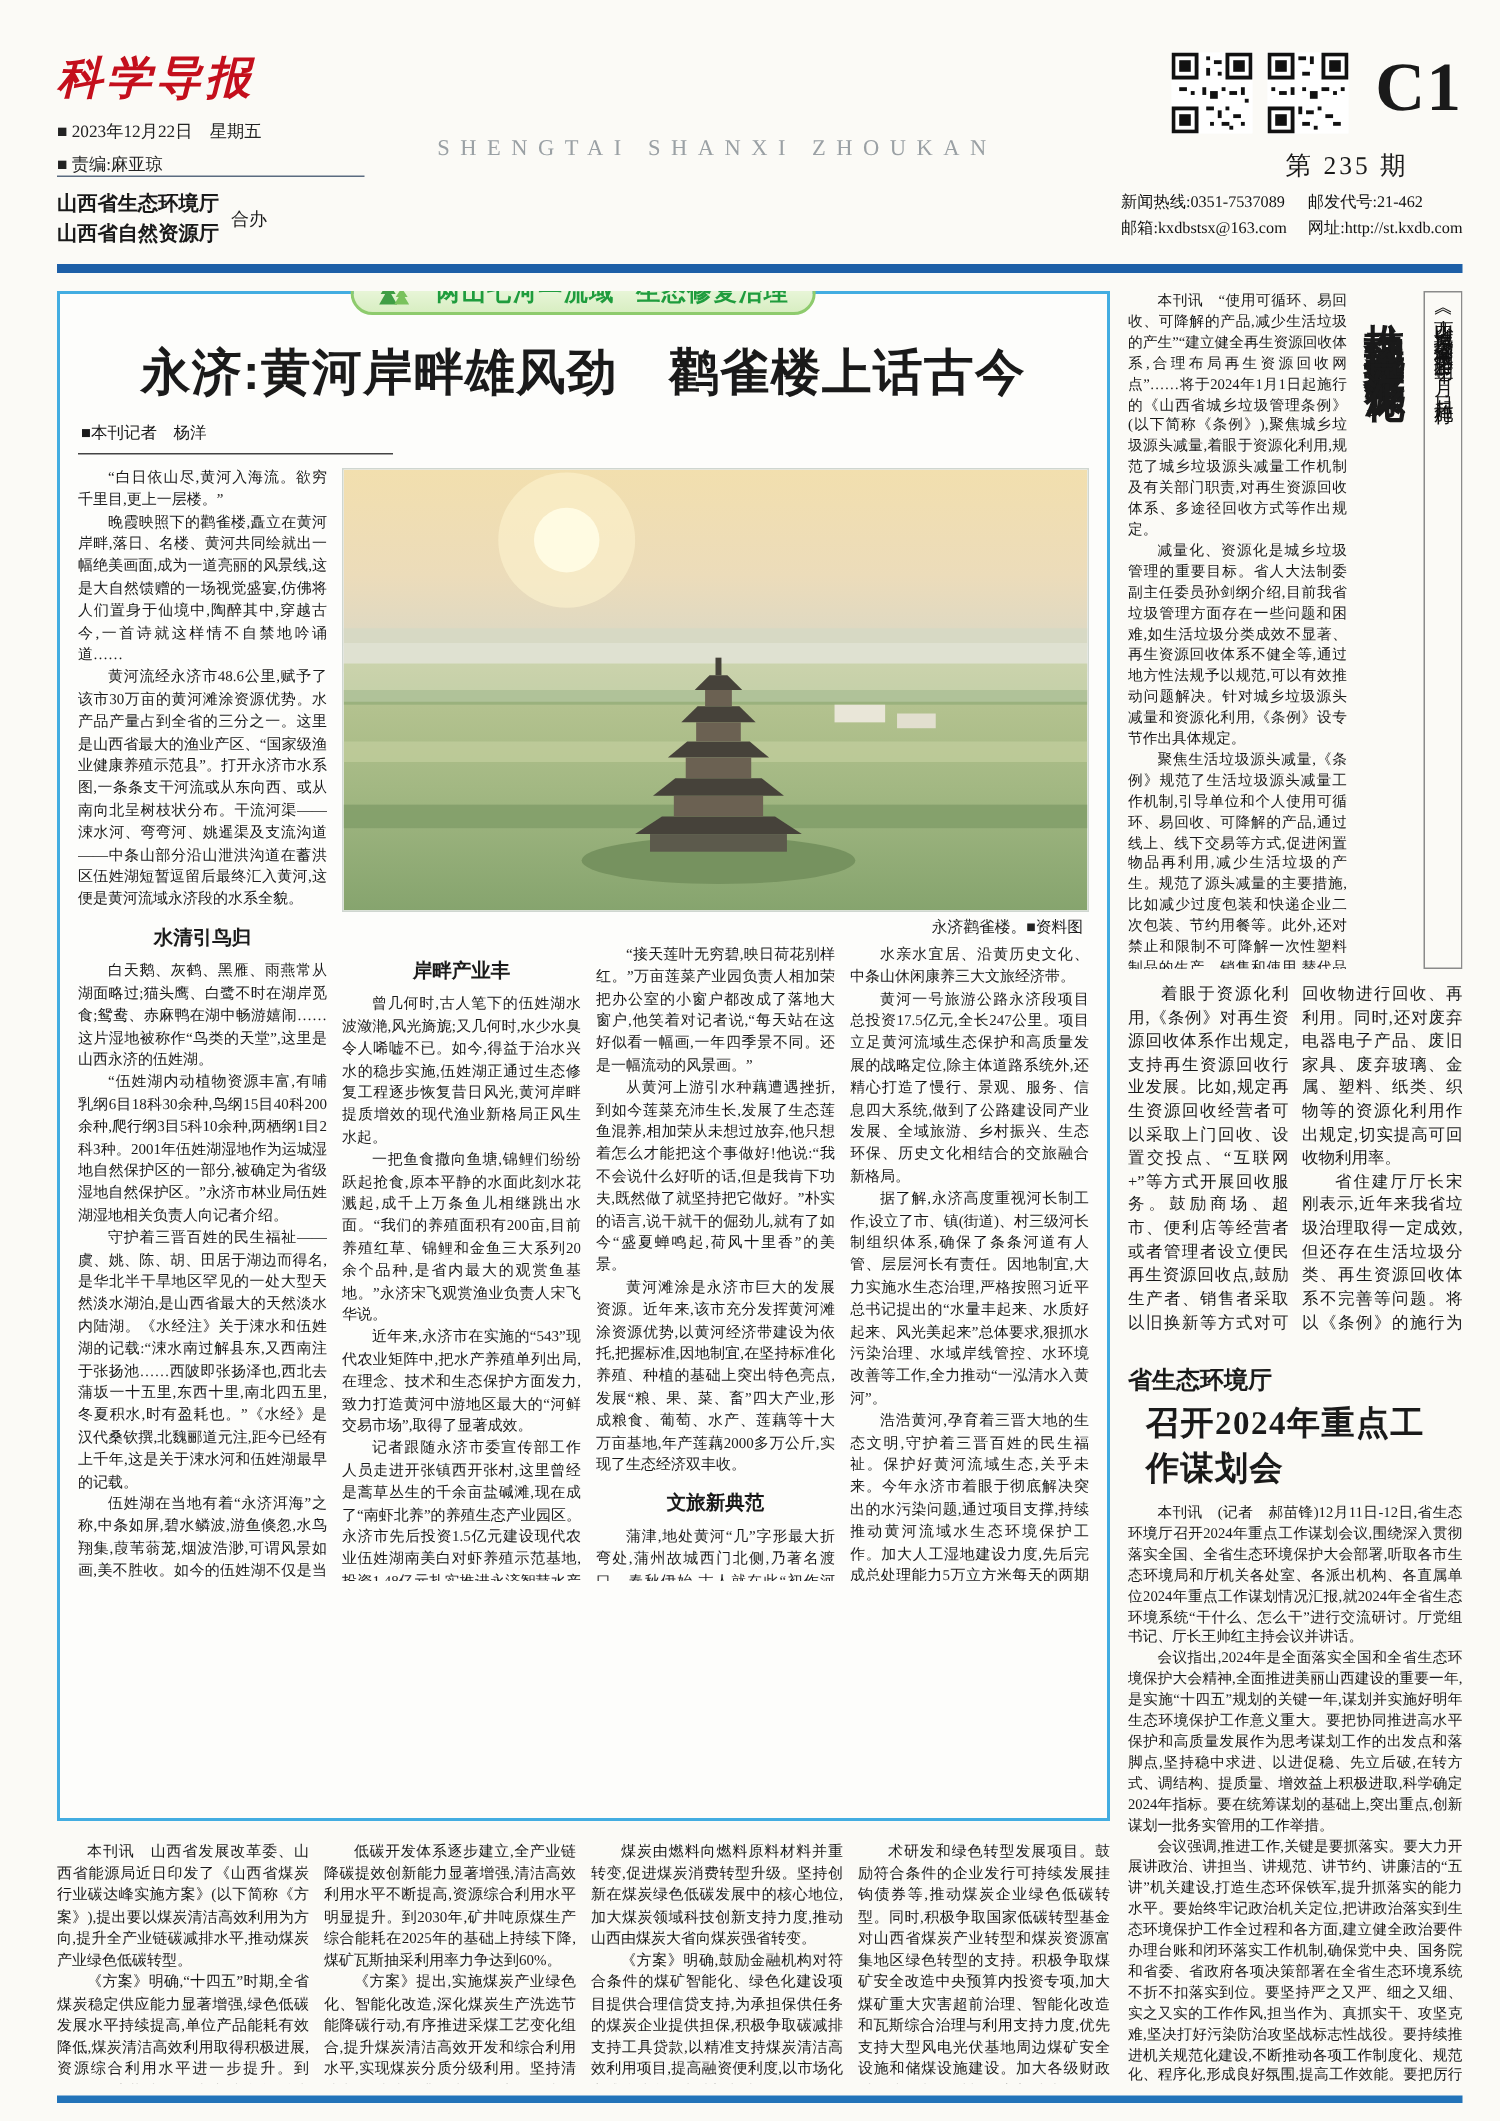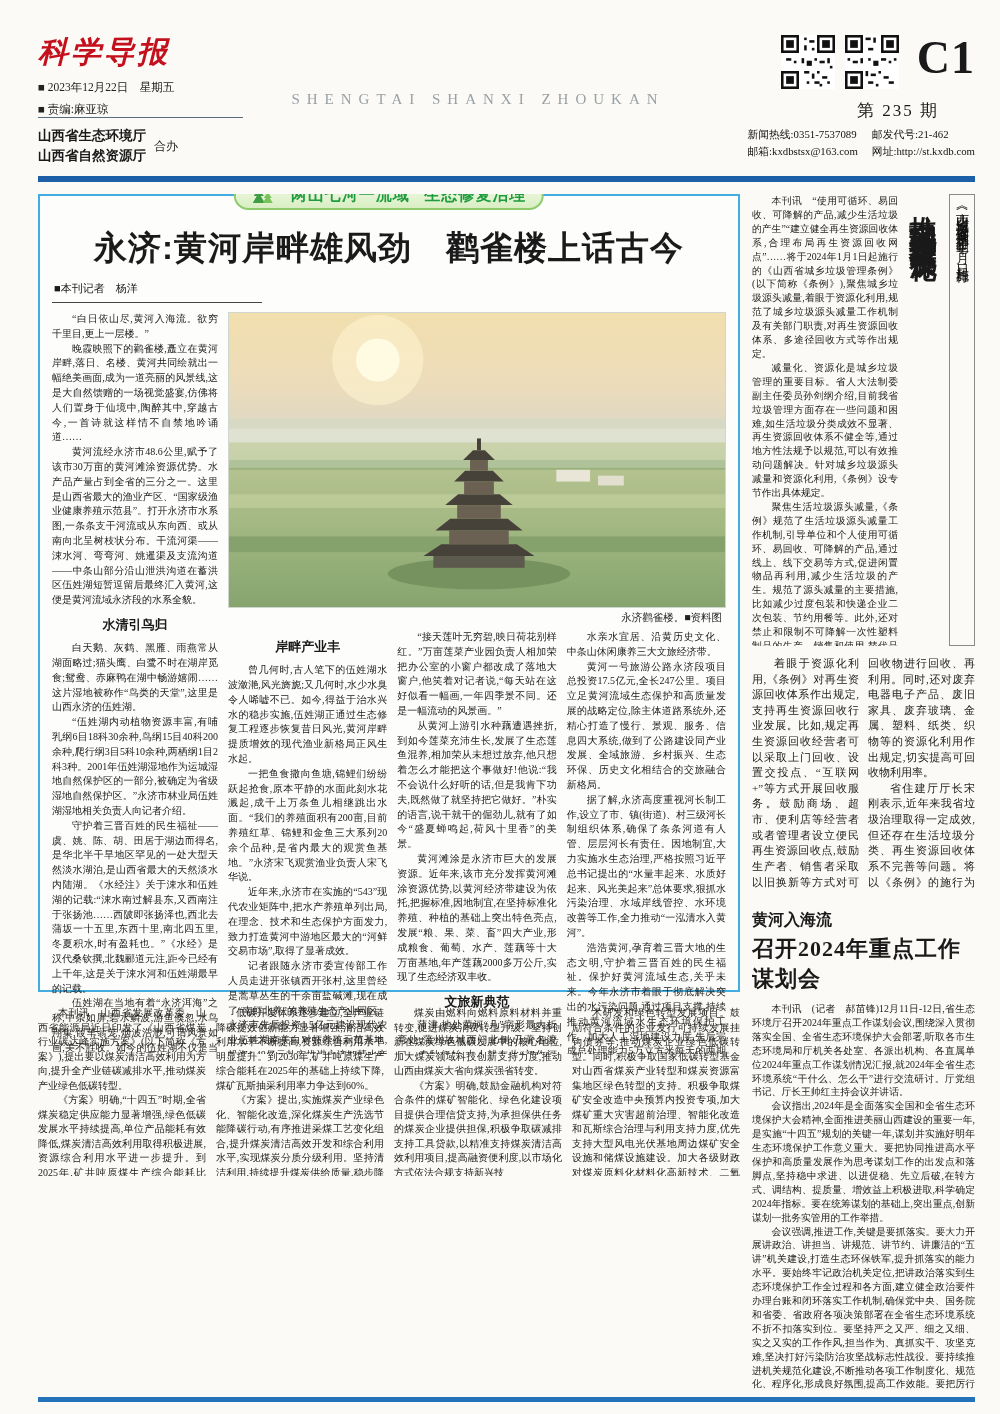--- a/index.html
+++ b/index.html
@@ -34,21 +34,21 @@
 
   .blue-bar { height:6px; background:#1d5fa7; margin-top:8px; }
   .footer-bar { height:5px; background:#2273b9; margin:8px 0 12px; }
 
   
   .main { display:flex; gap:12px; margin-top:12px; flex:1; overflow:hidden; }
   .left-stack { width:702px; flex:none; }
   .right-col { flex:1; display:flex; flex-direction:column; overflow:hidden; }
 
   
-  .main-box { height:798px; border:2px solid #43ade1; position:relative; padding:10px 12px 8px; background:#fdfdfb; }
+  .main-box { height:1020px; border:2px solid #43ade1; position:relative; padding:10px 12px 8px; background:#fdfdfb; }
   .badge { position:absolute; top:-15px; left:50%; transform:translateX(-50%);
     display:flex; align-items:center; gap:6px; background:linear-gradient(#f4fbe9,#d8eec2);
     border:2px solid #8ecb6d; border-radius:16px; padding:2px 16px; white-space:nowrap; }
   .badge-label { color:#1f9c3d; font-weight:bold; font-size:16px; letter-spacing:1px;
     font-family:"Liberation Sans","DejaVu Sans",sans-serif; }
   .headline { margin:20px 0 6px; text-align:center; font-size:33px; font-weight:900; letter-spacing:1px;
     font-family:"Liberation Sans","DejaVu Sans",sans-serif; }
   .byline { font-size:11px; border-bottom:1px solid #444; width:210px; padding:4px 0 6px 2px; }
   .box-body { display:flex; gap:10px; margin-top:9px; height:742px; overflow:hidden; }
   .body-col { font-size:10px; line-height:1.48; text-align:justify; overflow:hidden; }
@@ -76,21 +76,21 @@
   .a1-text { flex:1; font-size:9.8px; line-height:1.42; text-align:justify; overflow:hidden; }
   .vhead { writing-mode:vertical-rl; height:452px; flex:none; }
   .vsub { display:block; border:1px solid #8a8a8a; padding:6px 3px; font-size:13px; letter-spacing:2px;
     height:100%; color:#111; }
   .vtitle { display:block; font-size:27px; font-weight:900; letter-spacing:3px; margin-right:8px;
     font-family:"Liberation Serif","DejaVu Serif",serif; }
   .a1-cols { columns:2; column-gap:9px; height:242px; overflow:hidden; margin-top:10px;
     font-size:11px; line-height:1.42; text-align:justify; }
   .kicker { margin-top:12px; font-size:16px; font-weight:bold;
     font-family:"Liberation Sans","DejaVu Sans",sans-serif; }
-  .meeting-headline { margin:3px 0 8px; font-size:22px; font-weight:900; letter-spacing:1px;
+  .meeting-headline { margin:3px 12px 8px; font-size:22px; font-weight:900; letter-spacing:1px;
     font-family:"Liberation Serif","DejaVu Serif",serif; }
   .a2-body { flex:1; overflow:hidden; font-size:9.8px; line-height:1.42; text-align:justify; }
 </style>
 </head>
 <body>
 
 <div class="page newsp">
 
   <div class="mast">
     <div class="mast-left">
@@ -326,21 +326,21 @@
         <div class="vhead">
           <span class="vsub">《山西省城乡垃圾管理条例》将于明年1月1日起施行</span>
           <span class="vtitle">推动实现城乡垃圾减量化资源化</span>
         </div>
       </div>
       <div class="a1-cols">
           <p>着眼于资源化利用,《条例》对再生资源回收体系作出规定,支持再生资源回收行业发展。比如,规定再生资源回收经营者可以采取上门回收、设置交投点、“互联网+”等方式开展回收服务。鼓励商场、超市、便利店等经营者或者管理者设立便民再生资源回收点,鼓励生产者、销售者采取以旧换新等方式对可回收物进行回收、再利用。同时,还对废弃电器电子产品、废旧家具、废弃玻璃、金属、塑料、纸类、织物等的资源化利用作出规定,切实提高可回收物利用率。</p>
           <p>省住建厅厅长宋刚表示,近年来我省垃圾治理取得一定成效,但还存在生活垃圾分类、再生资源回收体系不完善等问题。将以《条例》的施行为契机,配合有关部门推动回收体系建设,因地制宜规划建设分拣中心、集散市场等,提高可回收物利用率。以旅游、餐饮、住宿等行业为重点,抓好过度包装整治、塑料污染治理、限制一次性用品、绿色办公等工作,大力推行净菜上市,促进生活垃圾源头减量。 (杨文)</p>
         </div>
 
-      <div class="kicker">黄河入海流</div>
+      <div class="kicker">省生态环境厅</div>
       <h3 class="meeting-headline">召开2024年重点工作谋划会</h3>
       <div class="a2-body">
           <p>本刊讯　(记者　郝苗锋)12月11日-12日,省生态环境厅召开2024年重点工作谋划会议,围绕深入贯彻落实全国、全省生态环境保护大会部署,听取各市生态环境局和厅机关各处室、各派出机构、各直属单位2024年重点工作谋划情况汇报,就2024年全省生态环境系统“干什么、怎么干”进行交流研讨。厅党组书记、厅长王帅红主持会议并讲话。</p>
           <p>会议指出,2024年是全面落实全国和全省生态环境保护大会精神,全面推进美丽山西建设的重要一年,是实施“十四五”规划的关键一年,谋划并实施好明年生态环境保护工作意义重大。要把协同推进高水平保护和高质量发展作为思考谋划工作的出发点和落脚点,坚持稳中求进、以进促稳、先立后破,在转方式、调结构、提质量、增效益上积极进取,科学确定2024年指标。要在统筹谋划的基础上,突出重点,创新谋划一批务实管用的工作举措。</p>
           <p>会议强调,推进工作,关键是要抓落实。要大力开展讲政治、讲担当、讲规范、讲节约、讲廉洁的“五讲”机关建设,打造生态环保铁军,提升抓落实的能力水平。要始终牢记政治机关定位,把讲政治落实到生态环境保护工作全过程和各方面,建立健全政治要件办理台账和闭环落实工作机制,确保党中央、国务院和省委、省政府各项决策部署在全省生态环境系统不折不扣落实到位。要坚持严之又严、细之又细、实之又实的工作作风,担当作为、真抓实干、攻坚克难,坚决打好污染防治攻坚战标志性战役。要持续推进机关规范化建设,不断推动各项工作制度化、规范化、程序化,形成良好氛围,提高工作效能。要把厉行节约、反对浪费作为作风建设的重要内容,融入生态环保铁军建设和机关日常管理之中,树立“过紧日子”的思想,把有限的资金用在刀刃上、用在紧要处。要贯通主体责任与监督责任,党性、党风、党纪一起抓,不敢腐、不能腐、不想腐一体推进,惩治震慑、制度约束、提高觉悟一体发力,全面建设清廉机关。</p>
         </div>
     </div>
   </div>
 
   <div class="footer-bar"></div>

